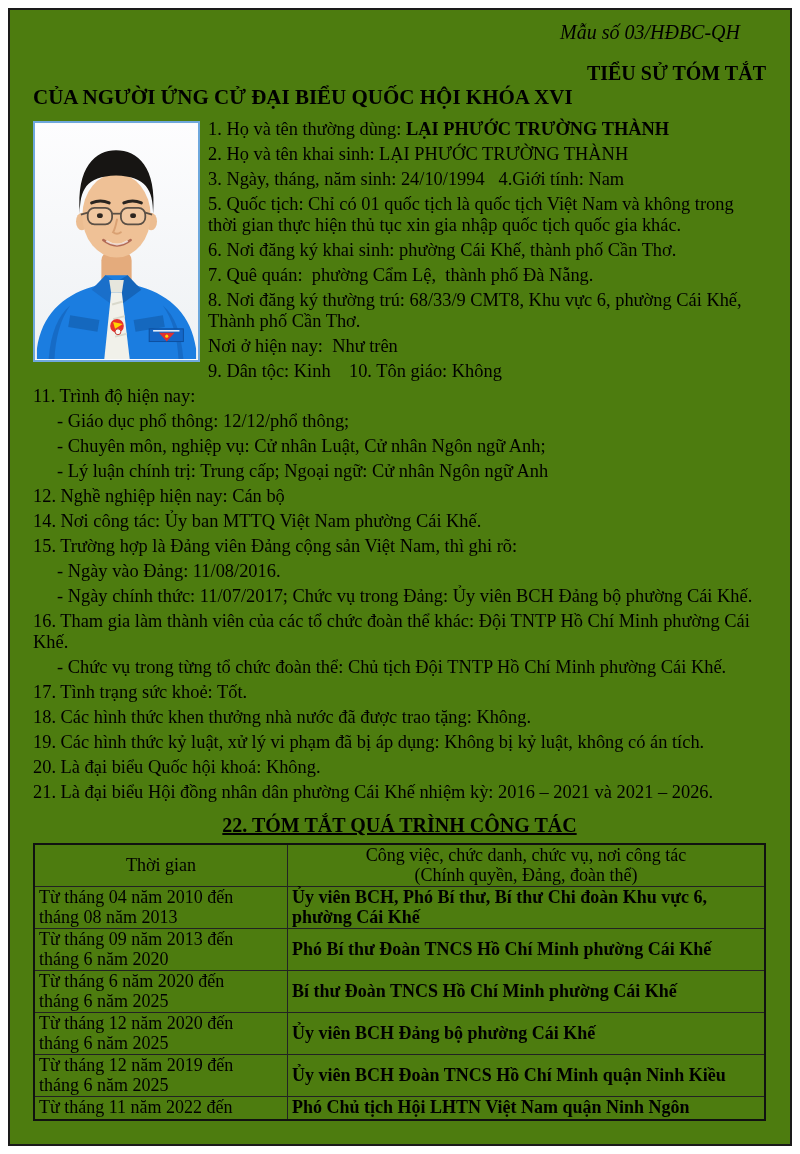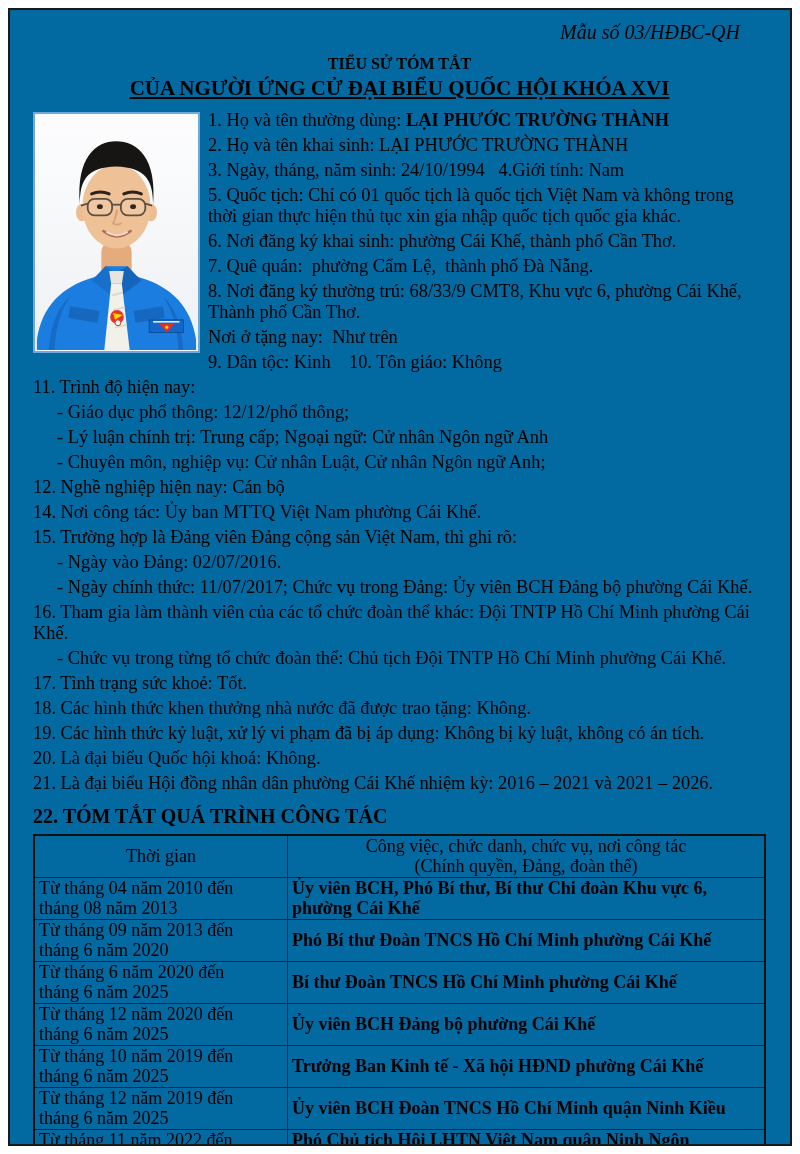--- a/index.html
+++ b/index.html
@@ -9,35 +9,35 @@
     color:#000;
     -webkit-font-smoothing:antialiased;
   }
   .page{
     position:absolute;left:8px;top:8px;
     width:784px;height:1138px;
     box-sizing:border-box;
     border:2px solid #1a1a1a;
     padding:8px 24px 10px 23px;
     overflow:hidden;
-    background:#0369a1;
+    background:#4d7c0f;
   }
   .form-no{
     text-align:right;
     font-style:italic;
     font-size:20px;
     line-height:24px;
     padding-right:26px;
     margin-top:2px;
   }
   .title1{
-    text-align:center;font-weight:bold;font-size:16px;line-height:24px;margin-top:8px;
+    text-align:right;font-weight:bold;font-size:20px;line-height:24px;margin-top:17px;
   }
   .title2{
-    text-align:center;font-weight:bold;font-size:21px;line-height:25px;text-decoration:underline;
+    font-weight:bold;font-size:21px;line-height:25px;
   }
   .content{margin-top:9px;}
   .photo-frame{
     float:left;
     width:167px;height:241px;
     box-sizing:border-box;
     border:2px solid #6fa8dc;
     margin:2px 8px 6px 0;
     background:#fbfcfd;
   }
@@ -48,25 +48,26 @@
     line-height:21px;
     white-space:pre-wrap;
   }
   .indent-num{margin-left:0;}
   .indent-dash{margin-left:24px;}
   .indent-sub{margin-left:16px;}
   .indent-hang{padding-left:20px;text-indent:-20px;}
   .b{font-weight:bold;}
   .section-title{
     clear:both;
-    text-align:left;
+    text-align:center;
     font-weight:bold;
     font-size:20px;
     line-height:22px;
     margin:11px 0 7px 0;
+    text-decoration:underline;
   }
   table.career{
     border-collapse:collapse;
     width:100%;
     border:2px solid #111;
     font-size:18px;
     line-height:19.5px;
     table-layout:fixed;
   }
   table.career td{
@@ -163,30 +164,30 @@
     </div>
 
     <div id="bio-lines">
         <p class="bio-line indent-num"><span>1. Họ và tên thường dùng: </span><span class="b">LẠI PHƯỚC TRƯỜNG THÀNH</span></p>
         <p class="bio-line indent-num"><span>2. Họ và tên khai sinh: LẠI PHƯỚC TRƯỜNG THÀNH</span></p>
         <p class="bio-line indent-num"><span>3. Ngày, tháng, năm sinh: 24/10/1994   4.Giới tính: Nam</span></p>
         <p class="bio-line indent-num"><span>5. Quốc tịch: Chỉ có 01 quốc tịch là quốc tịch Việt Nam và không trong thời gian thực hiện thủ tục xin gia nhập quốc tịch quốc gia khác.</span></p>
         <p class="bio-line indent-num"><span>6. Nơi đăng ký khai sinh: phường Cái Khế, thành phố Cần Thơ.</span></p>
         <p class="bio-line indent-num"><span>7. Quê quán:  phường Cẩm Lệ,  thành phố Đà Nẵng.</span></p>
         <p class="bio-line indent-num"><span>8. Nơi đăng ký thường trú: 68/33/9 CMT8, Khu vực 6, phường Cái Khế, Thành phố Cần Thơ.</span></p>
-        <p class="bio-line indent-sub"><span>Nơi ở tặng nay:  Như trên</span></p>
+        <p class="bio-line indent-sub"><span>Nơi ở hiện nay:  Như trên</span></p>
         <p class="bio-line indent-num"><span>9. Dân tộc: Kinh    10. Tôn giáo: Không</span></p>
         <p class="bio-line indent-num"><span>11. Trình độ hiện nay:</span></p>
         <p class="bio-line indent-dash"><span>- Giáo dục phổ thông: 12/12/phổ thông;</span></p>
+        <p class="bio-line indent-dash"><span>- Chuyên môn, nghiệp vụ: Cử nhân Luật, Cử nhân Ngôn ngữ Anh;</span></p>
         <p class="bio-line indent-dash"><span>- Lý luận chính trị: Trung cấp; Ngoại ngữ: Cử nhân Ngôn ngữ Anh</span></p>
-        <p class="bio-line indent-dash"><span>- Chuyên môn, nghiệp vụ: Cử nhân Luật, Cử nhân Ngôn ngữ Anh;</span></p>
         <p class="bio-line indent-num"><span>12. Nghề nghiệp hiện nay: Cán bộ</span></p>
         <p class="bio-line indent-num"><span>14. Nơi công tác: Ủy ban MTTQ Việt Nam phường Cái Khế.</span></p>
         <p class="bio-line indent-num"><span>15. Trường hợp là Đảng viên Đảng cộng sản Việt Nam, thì ghi rõ:</span></p>
-        <p class="bio-line indent-dash"><span>- Ngày vào Đảng: 02/07/2016.</span></p>
+        <p class="bio-line indent-dash"><span>- Ngày vào Đảng: 11/08/2016.</span></p>
         <p class="bio-line indent-dash"><span>- Ngày chính thức: 11/07/2017; Chức vụ trong Đảng: Ủy viên BCH Đảng bộ phường Cái Khế.</span></p>
         <p class="bio-line indent-num"><span>16. Tham gia làm thành viên của các tổ chức đoàn thể khác: Đội TNTP Hồ Chí Minh phường Cái Khế.</span></p>
         <p class="bio-line indent-dash"><span>- Chức vụ trong từng tổ chức đoàn thể: Chủ tịch Đội TNTP Hồ Chí Minh phường Cái Khế.</span></p>
         <p class="bio-line indent-num"><span>17. Tình trạng sức khoẻ: Tốt.</span></p>
         <p class="bio-line indent-num"><span>18. Các hình thức khen thưởng nhà nước đã được trao tặng: Không.</span></p>
         <p class="bio-line indent-num"><span>19. Các hình thức kỷ luật, xử lý vi phạm đã bị áp dụng: Không bị kỷ luật, không có án tích.</span></p>
         <p class="bio-line indent-num"><span>20. Là đại biểu Quốc hội khoá: Không.</span></p>
         <p class="bio-line indent-num"><span>21. Là đại biểu Hội đồng nhân dân phường Cái Khế nhiệm kỳ: 2016 – 2021 và 2021 – 2026.</span></p>
       </div>
 
@@ -213,25 +214,20 @@
             <td class="time-cell">Từ tháng 6 năm 2020 đến
 tháng 6 năm 2025</td>
             <td class="pos-cell">Bí thư Đoàn TNCS Hồ Chí Minh phường Cái Khế</td>
           </tr>
           <tr>
             <td class="time-cell">Từ tháng 12 năm 2020 đến
 tháng 6 năm 2025</td>
             <td class="pos-cell">Ủy viên BCH Đảng bộ phường Cái Khế</td>
           </tr>
           <tr>
-            <td class="time-cell">Từ tháng 10 năm 2019 đến
-tháng 6 năm 2025</td>
-            <td class="pos-cell">Trưởng Ban Kinh tế - Xã hội HĐND phường Cái Khế</td>
-          </tr>
-          <tr>
             <td class="time-cell">Từ tháng 12 năm 2019 đến
 tháng 6 năm 2025</td>
             <td class="pos-cell">Ủy viên BCH Đoàn TNCS Hồ Chí Minh quận Ninh Kiều</td>
           </tr>
           <tr>
             <td class="time-cell">Từ tháng 11 năm 2022 đến</td>
             <td class="pos-cell">Phó Chủ tịch Hội LHTN Việt Nam quận Ninh Ngôn</td>
           </tr>
         </tbody>
     </table>

